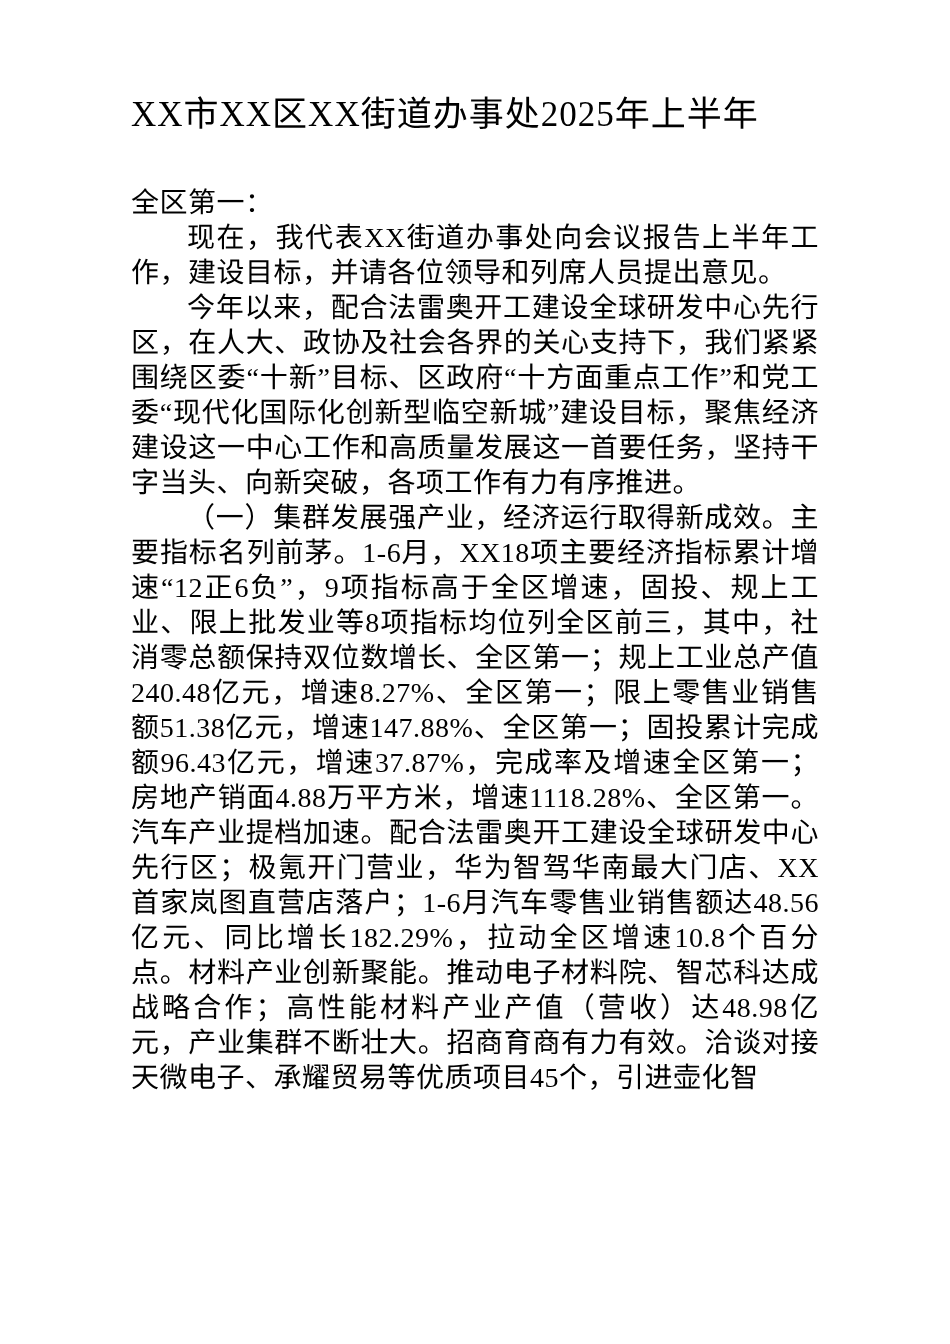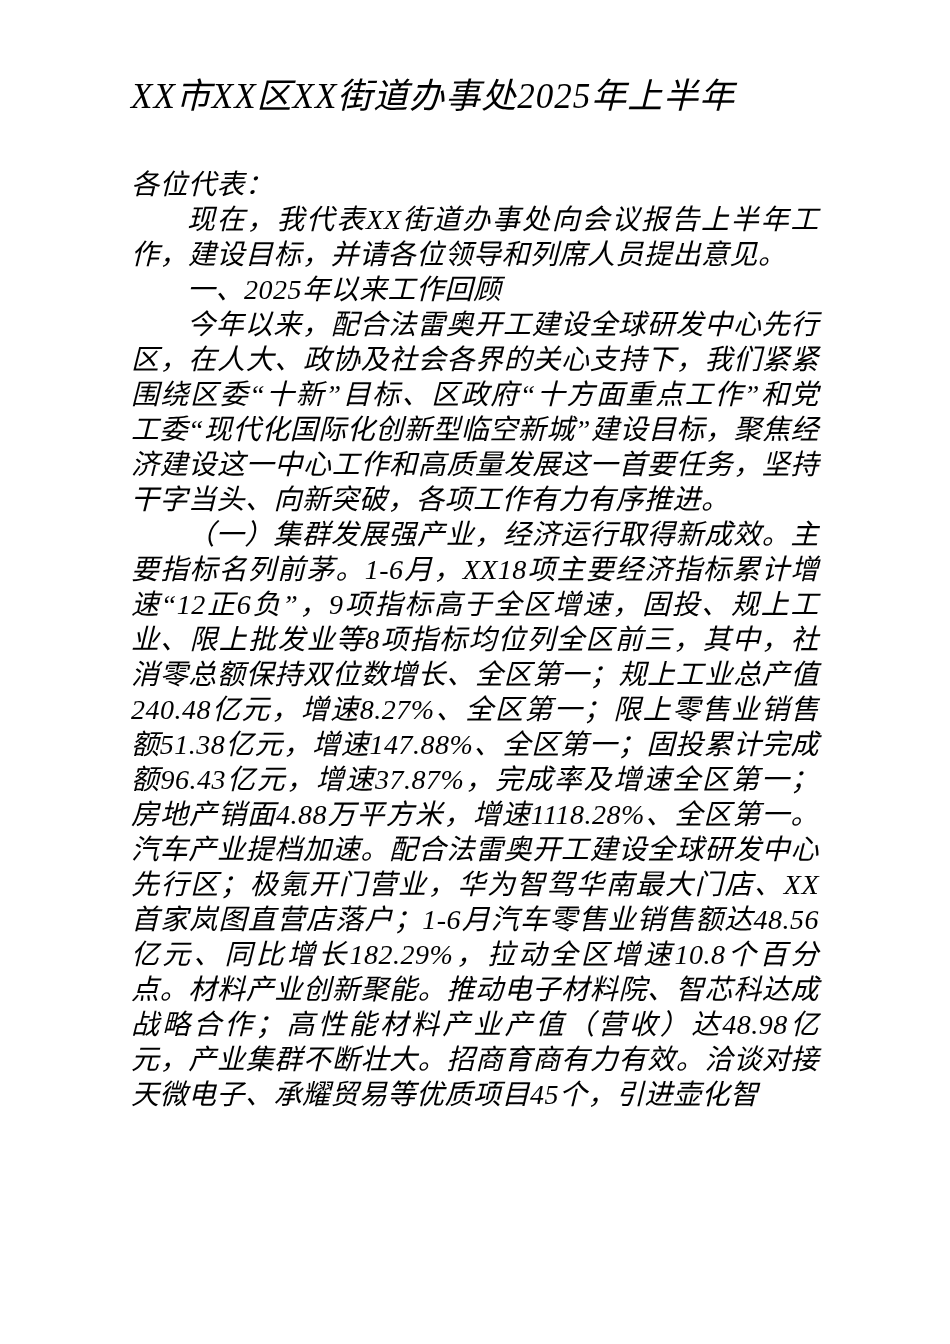--- a/index.html
+++ b/index.html
@@ -11,23 +11,22 @@
     width: 950px;
     height: 1344px;
     overflow: hidden;
     font-family: "Liberation Serif", "DejaVu Serif", serif;
     color: #000000;
   }
   .page {
     box-sizing: border-box;
     width: 840px;
     height: 1344px;
-    padding: 61px 131px 0 131px;
+    padding: 79px 131px 0 131px;
     background: #ffffff;
-    font-style: italic;
   }
   .doc-title {
     margin: 0 0 34px 0;
     font-size: 35px;
     line-height: 72px;
     font-weight: normal;
     text-align: center;
     letter-spacing: 1px;
   }
   .doc-title .title-line {
@@ -49,19 +48,18 @@
   }
 </style>
 </head>
 <body>
 
 <div class="page">
   <h1 class="doc-title">
     <span class="title-line">XX市XX区XX街道办事处2025年上半年</span>
   </h1>
   <div class="doc-body">
-      <p>各位代表：</p>
+      <p>全区第一：</p>
       <p class="indent">现在，我代表XX街道办事处向会议报告上半年工作，建设目标，并请各位领导和列席人员提出意见。</p>
-      <p class="indent">一、2025年以来工作回顾</p>
       <p class="indent">今年以来，配合法雷奥开工建设全球研发中心先行区，在人大、政协及社会各界的关心支持下，我们紧紧围绕区委“十新”目标、区政府“十方面重点工作”和党工委“现代化国际化创新型临空新城”建设目标，聚焦经济建设这一中心工作和高质量发展这一首要任务，坚持干字当头、向新突破，各项工作有力有序推进。</p>
       <p class="indent">（一）集群发展强产业，经济运行取得新成效。主要指标名列前茅。1-6月，XX18项主要经济指标累计增速“12正6负”，9项指标高于全区增速，固投、规上工业、限上批发业等8项指标均位列全区前三，其中，社消零总额保持双位数增长、全区第一；规上工业总产值240.48亿元，增速8.27%、全区第一；限上零售业销售额51.38亿元，增速147.88%、全区第一；固投累计完成额96.43亿元，增速37.87%，完成率及增速全区第一；房地产销面4.88万平方米，增速1118.28%、全区第一。汽车产业提档加速。配合法雷奥开工建设全球研发中心先行区；极氪开门营业，华为智驾华南最大门店、XX首家岚图直营店落户；1-6月汽车零售业销售额达48.56亿元、同比增长182.29%，拉动全区增速10.8个百分点。材料产业创新聚能。推动电子材料院、智芯科达成战略合作；高性能材料产业产值（营收）达48.98亿元，产业集群不断壮大。招商育商有力有效。洽谈对接天微电子、承耀贸易等优质项目45个，引进壶化智</p>
     </div>
 </div>
 
 </body></html>

